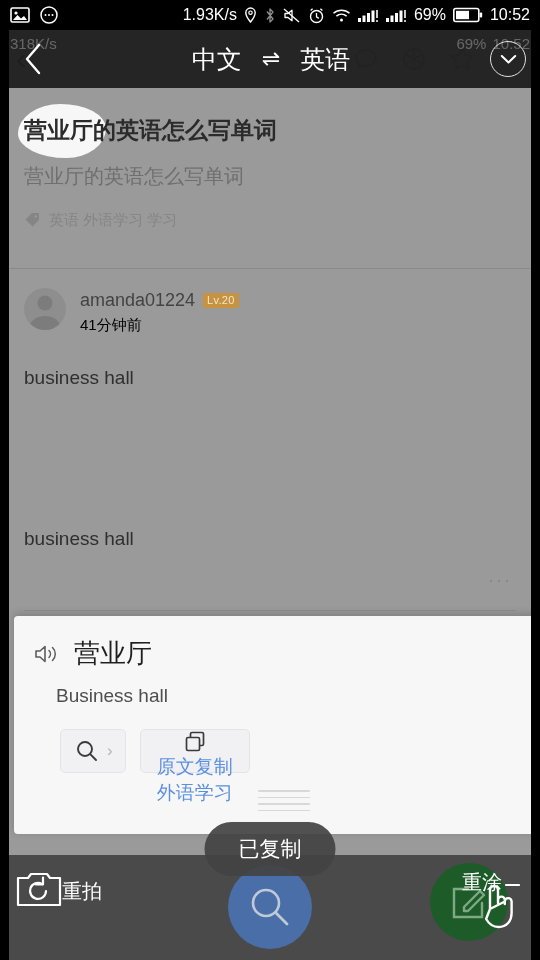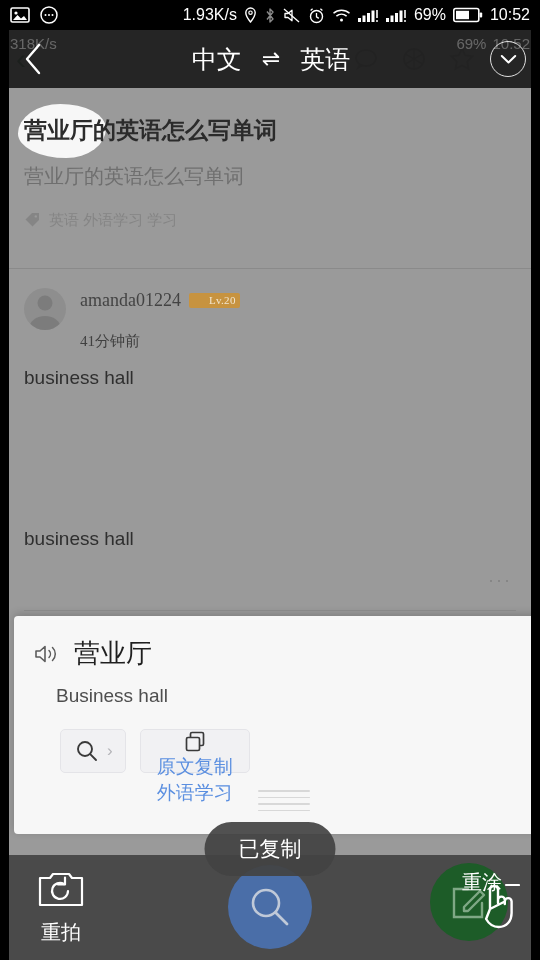--- a/index.html
+++ b/index.html
@@ -98,31 +98,31 @@
     position: absolute; left: 24px; top: 258px;
     display: flex; align-items: flex-start; gap: 14px;
   }
   #avatar {
     width: 42px; height: 42px; border-radius: 50%;
     background: #8e8e8e;
     display: flex; align-items: flex-end; justify-content: center;
     overflow: hidden;
   }
   #avatar svg { opacity: .55; }
-  #author-meta { padding-top: 2px; font-family: Liberation Serif, serif; }
+  #author-meta { padding-top: 2px; }
   #author-line { display: flex; align-items: center; gap: 8px; }
   #author-name { font-size: 18px; color: #434343; }
   #author-level {
     font-size: 11px; color: #f2e6cf;
     background: #c79340;
     border-radius: 2px;
-    padding: 1px 4px 2px 20px;
+    padding: 1px 4px 2px 4px;
     letter-spacing: .3px;
   }
-  #author-time { margin-top: 21px; font-size: 15px; color: #404040; }
+  #author-time { margin-top: 5px; font-size: 15px; color: #000000; }
 
   .answer-text {
     position: absolute; left: 24px;
     font-size: 19px; color: #2f2f2f;
   }
   #answer-a { top: 337px; }
   #answer-b { top: 498px; }
 
   #answer-more {
     position: absolute; right: 28px; top: 540px;
@@ -247,21 +247,21 @@
   
   #bottombar {
     position: absolute; left: 0; bottom: 0;
     width: 540px; height: 105px;
     background: #4a4a4a;
     z-index: 50;
   }
   #btn-retake {
     position: absolute; left: 16px; top: 14px;
     width: 90px;
-    display: flex; flex-direction: column; align-items: center; gap: 6px;
+    display: flex; flex-direction: row; align-items: center; 
     color: #fff;
   }
   #btn-retake .bb-label { font-size: 20px; }
   #btn-repaint {
     position: absolute; right: 10px; top: 14px;
     width: 96px;
     display: flex; flex-direction: column; align-items: center; gap: 6px;
     color: #fff;
   }
   #btn-repaint .bb-label { font-size: 20px; }

